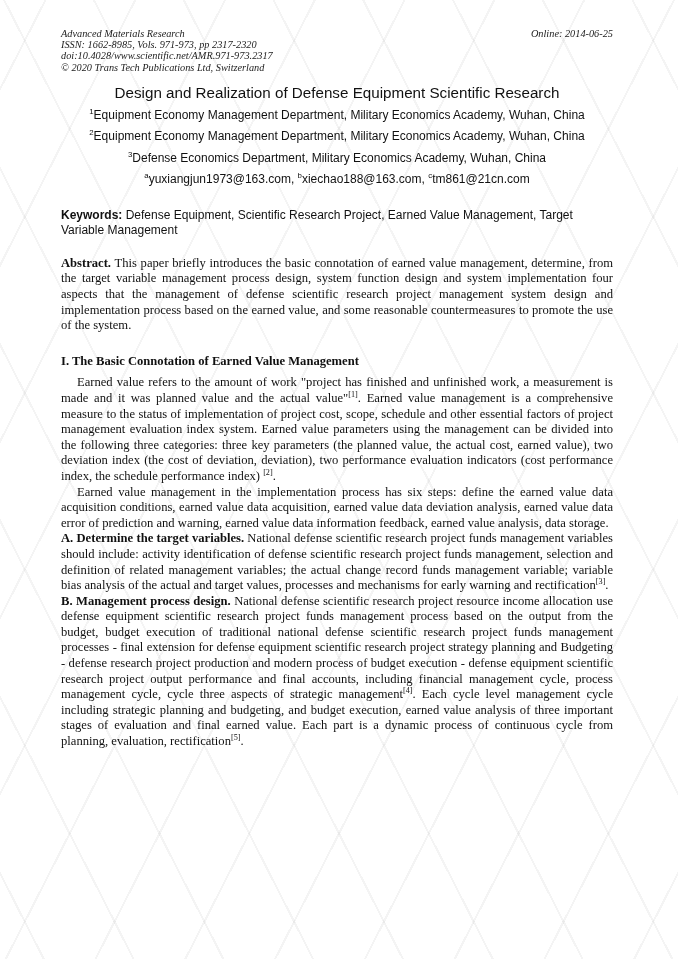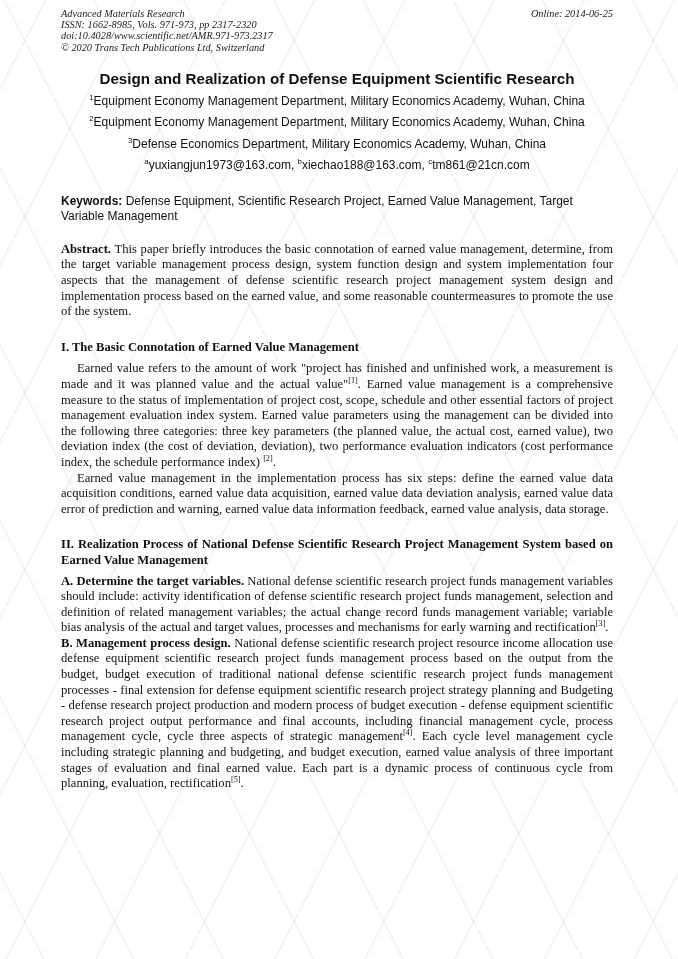--- a/index.html
+++ b/index.html
@@ -21,37 +21,37 @@
         repeating-linear-gradient(63deg, transparent 0 38px, rgba(0,0,0,0.045) 38px 40px, transparent 40px 80px),
         repeating-linear-gradient(-63deg, transparent 0 38px, rgba(0,0,0,0.045) 38px 40px, transparent 40px 80px);
       pointer-events: none;
       z-index: 0;
     }
     .page {
       position: relative;
       z-index: 1;
       width: 552px;
       margin-left: 61px;
-      padding-top: 8px;
+      padding-top: 28px;
     }
     .header-meta {
       display: flex;
       justify-content: space-between;
       font-family: "Liberation Serif", serif;
       font-style: italic;
       font-size: 10.3px;
       line-height: 11.2px;
       color: #222;
     }
     .header-meta .left div { white-space: nowrap; }
     .title {
-      margin-top: 16px;
+      margin-top: 10px;
       text-align: center;
       font-family: "Liberation Sans", sans-serif;
-      font-weight: bold;
+      font-weight: normal;
       font-size: 15.2px;
       line-height: 20px;
       color: #111;
     }
     .authors {
       margin-top: 11px;
       text-align: center;
       font-family: "Liberation Sans", sans-serif;
       font-size: 14px;
       line-height: 18px;
@@ -126,19 +126,18 @@
   <div class="keywords"><b>Keywords:</b><span> Defense Equipment, Scientific Research Project, Earned Value Management, Target Variable Management</span></div>
 
   <div class="serif-text abstract"><b>Abstract.</b><span> This paper briefly introduces the basic connotation of earned value management, determine, from the target variable management process design, system function design and system implementation four aspects that the management of defense scientific research project management system design and implementation process based on the earned value, and some reasonable countermeasures to promote the use of the system.</span></div>
 
   <div class="section-heading sec1-heading">I. The Basic Connotation of Earned Value Management</div>
 
   <div class="serif-text indent"><span>Earned value refers to the amount of work "project has finished and unfinished work, a measurement is made and it was planned value and the actual value"</span><sup>[1]</sup><span>. Earned value management is a comprehensive measure to the status of implementation of project cost, scope, schedule and other essential factors of project management evaluation index system. Earned value parameters using the management can be divided into the following three categories: three key parameters (the planned value, the actual cost, earned value), two deviation index (the cost of deviation, deviation), two performance evaluation indicators (cost performance index, the schedule performance index) </span><sup>[2]</sup><span>.</span></div>
 
   <div class="serif-text indent">Earned value management in the implementation process has six steps: define the earned value data acquisition conditions, earned value data acquisition, earned value data deviation analysis, earned value data error of prediction and warning, earned value data information feedback, earned value analysis, data storage.</div>
 
-  <div class="section-heading sec2-heading">II. Realization Process of National Defense Scientific Research Project Management System based on Earned Value Management</div>
 
   <div class="serif-text sub-para"><b>A.  Determine the target variables.</b><span> National defense scientific research project funds management variables should include: activity identification of defense scientific research project funds management, selection and definition of related management variables; the actual change record funds management variable; variable bias analysis of the actual and target values, processes and mechanisms for early warning and rectification</span><sup>[3]</sup><span>.</span></div>
 
   <div class="serif-text sub-para"><b>B.  Management process design.</b><span> National defense scientific research project resource income allocation use defense equipment scientific research project funds management process based on the output from the budget, budget execution of traditional national defense scientific research project funds management processes - final extension for defense equipment scientific research project strategy planning and Budgeting - defense research project production and modern process of budget execution - defense equipment scientific research project output performance and final accounts, including financial management cycle, process management cycle, cycle three aspects of strategic management</span><sup>[4]</sup><span>. Each cycle level management cycle including strategic planning and budgeting, and budget execution, earned value analysis of three important stages of evaluation and final earned value. Each part is a dynamic process of continuous cycle from planning, evaluation, rectification</span><sup>[5]</sup><span>.</span></div>
 
 </div>
 
 </body></html>

